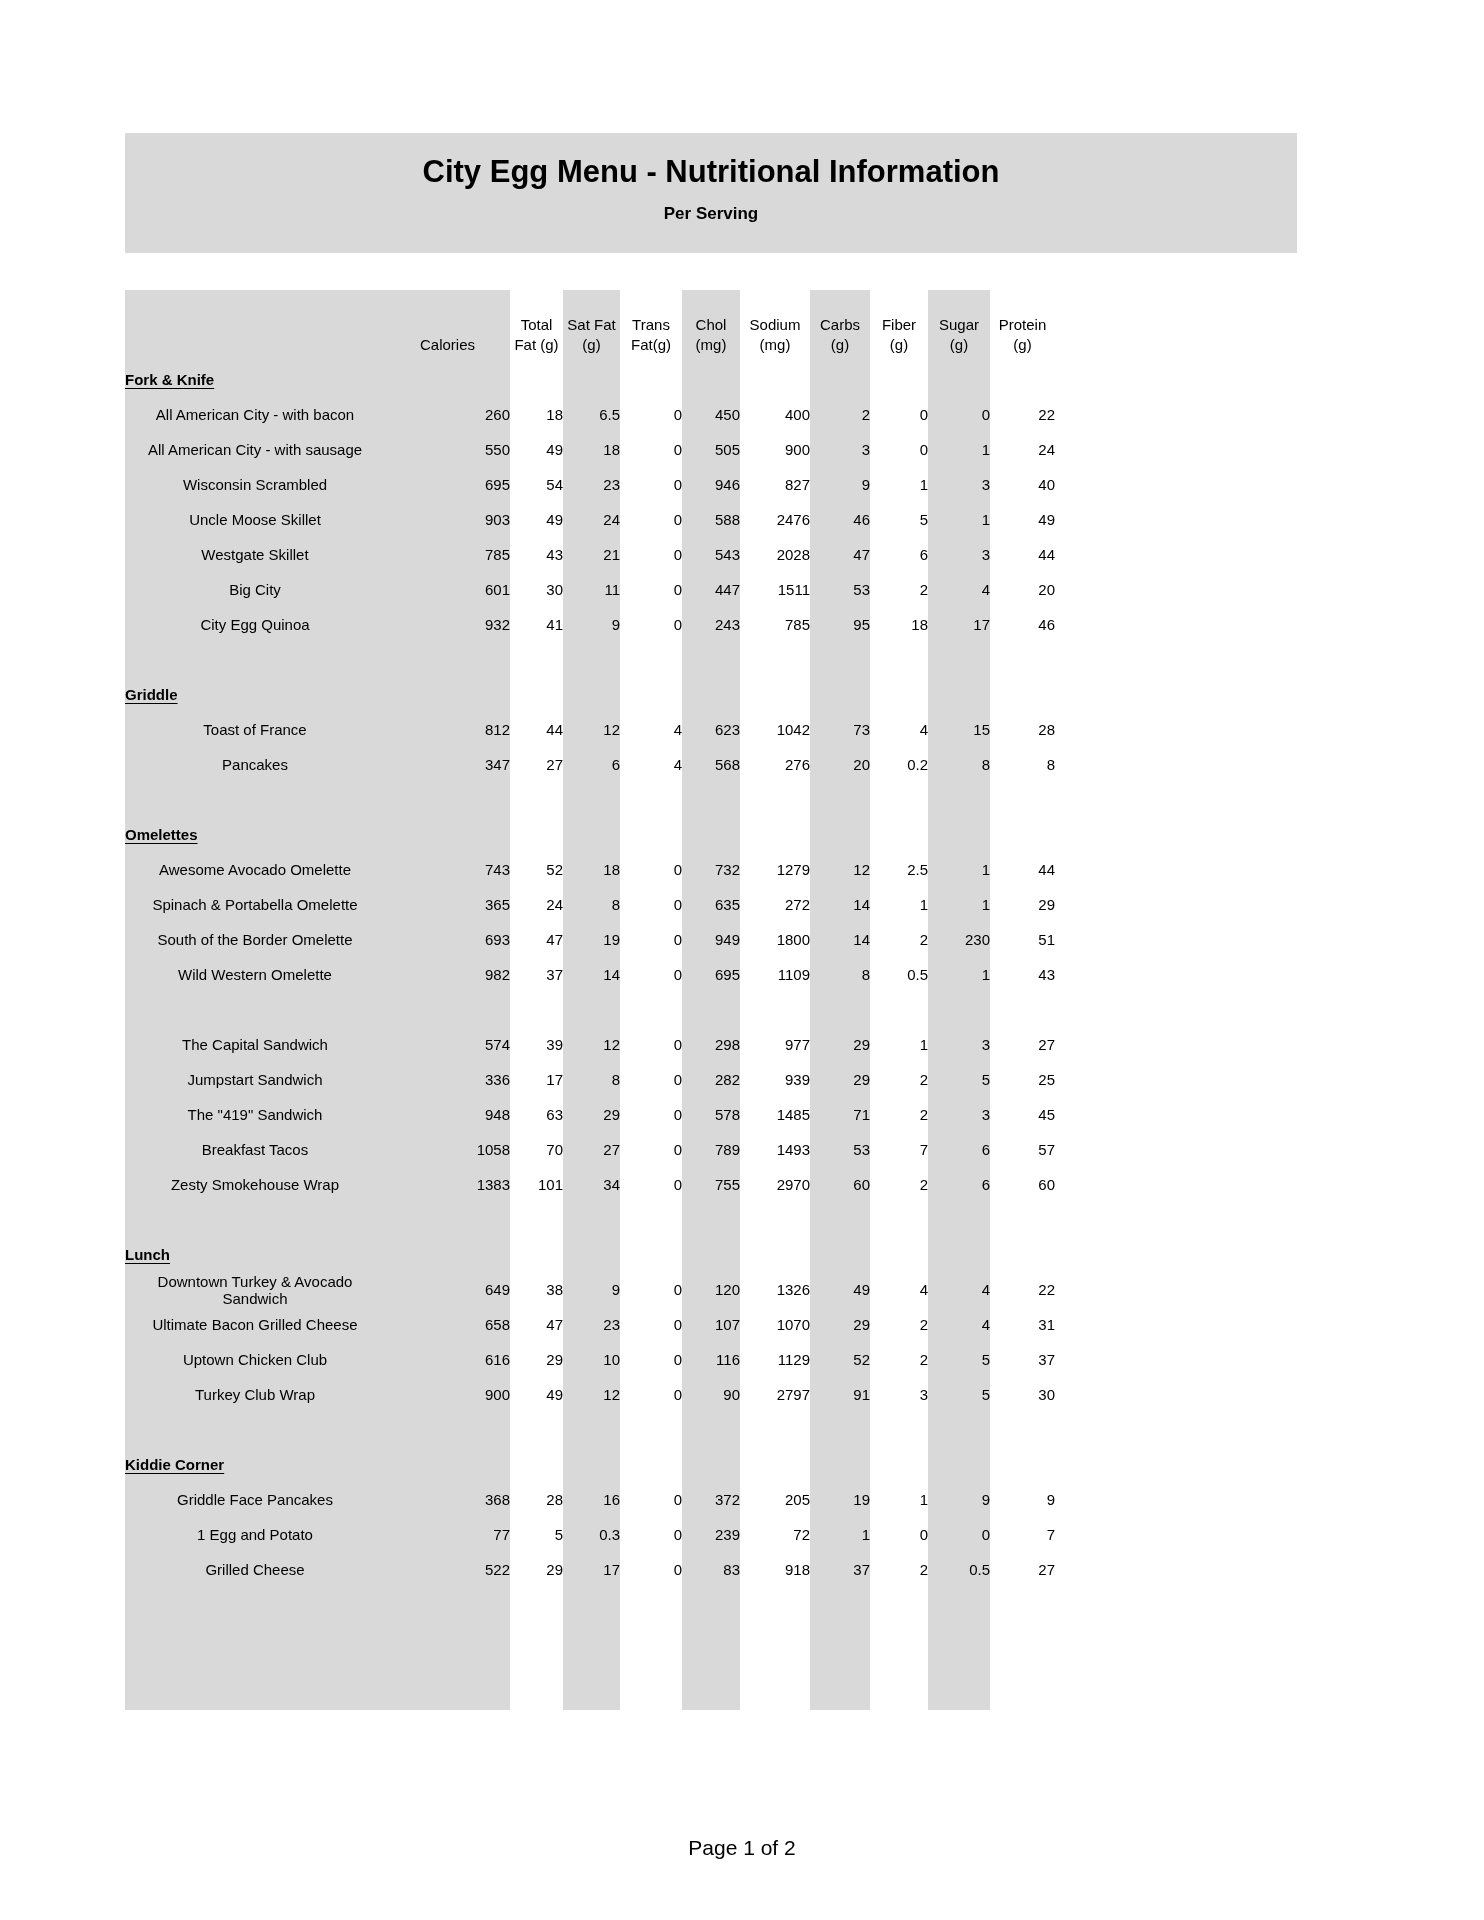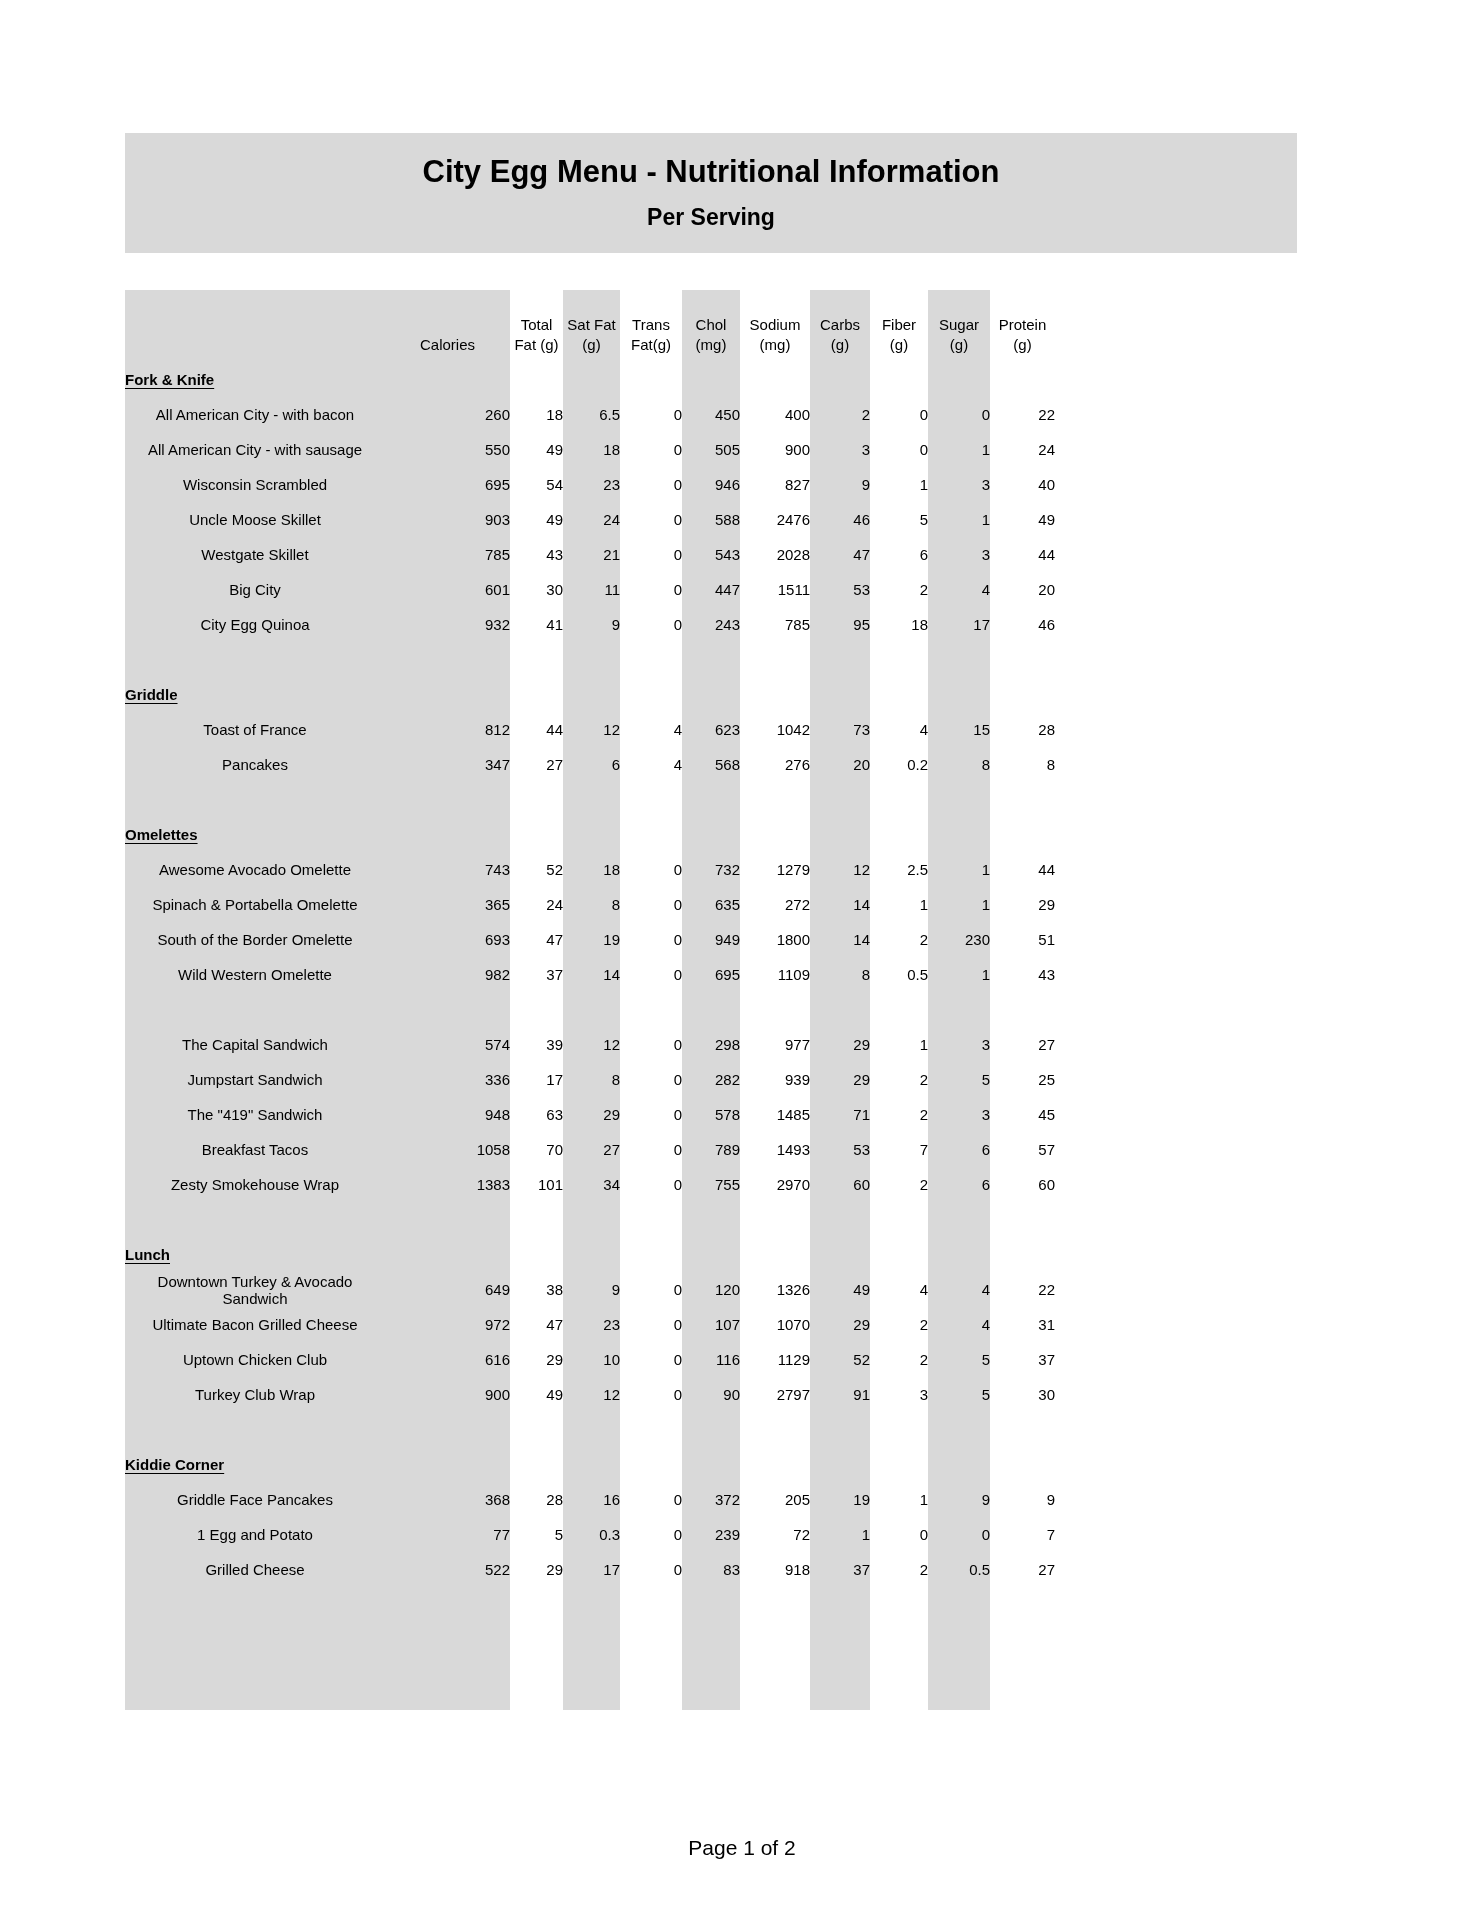--- a/index.html
+++ b/index.html
@@ -29,21 +29,21 @@
   .title-box h1 {
     margin: 0;
     padding-top: 21px;
     font-size: 31px;
     font-weight: 700;
     letter-spacing: 0;
   }
   .title-box h2 {
     margin: 0;
     padding-top: 14px;
-    font-size: 23px;
+    font-size: 17px;
     font-weight: 700;
   }
   table.nutrition {
     position: absolute;
     left: 125px;
     top: 290px;
     width: 930px;
     border-collapse: collapse;
     table-layout: fixed;
   }
@@ -473,21 +473,21 @@
           <td class="num ">0</td>
           <td class="num g">120</td>
           <td class="num ">1326</td>
           <td class="num g">49</td>
           <td class="num ">4</td>
           <td class="num g">4</td>
           <td class="num ">22</td>
         </tr>
         <tr class="r">
           <td class="item-cell g">Ultimate Bacon Grilled Cheese</td>
-          <td class="num g">972</td>
+          <td class="num g">658</td>
           <td class="num ">47</td>
           <td class="num g">23</td>
           <td class="num ">0</td>
           <td class="num g">107</td>
           <td class="num ">1070</td>
           <td class="num g">29</td>
           <td class="num ">2</td>
           <td class="num g">4</td>
           <td class="num ">31</td>
         </tr>

